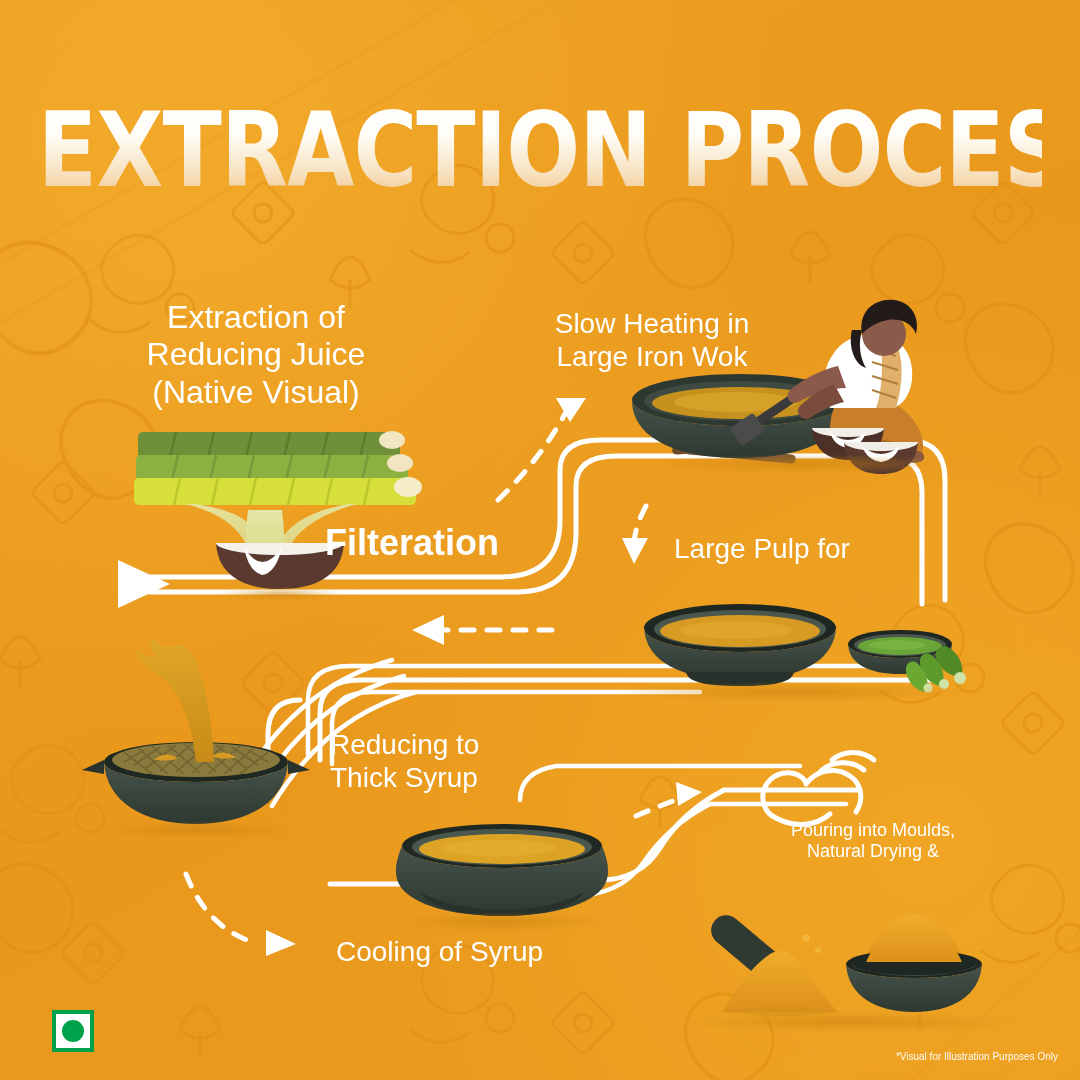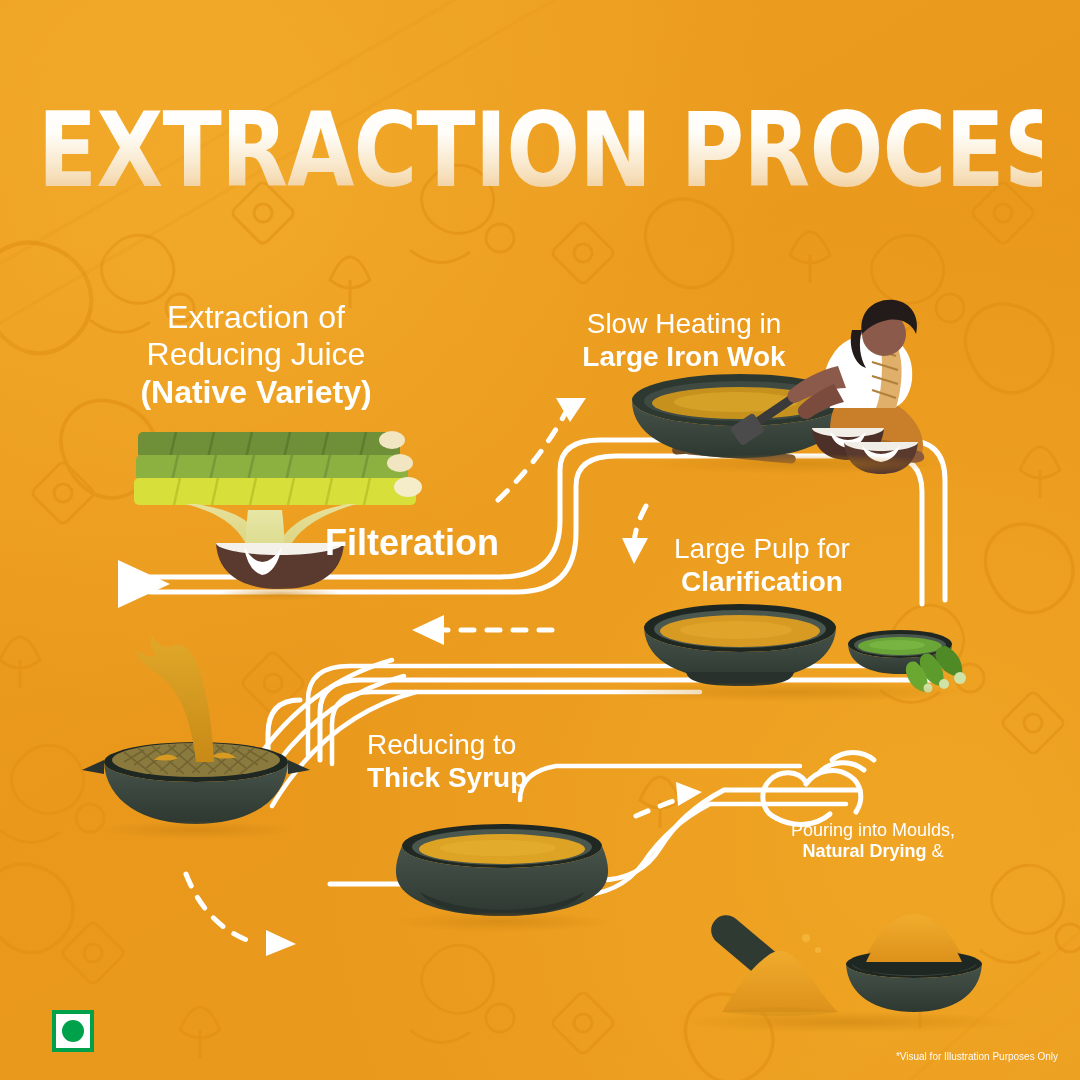--- a/index.html
+++ b/index.html
@@ -28,27 +28,27 @@
     transform:scaleX(.93);transform-origin:50% 50%;
     background:linear-gradient(180deg,#ffffff 0%,#fffdf8 34%,#f7e2c0 72%,#edc389 100%);
     -webkit-background-clip:text;background-clip:text;color:transparent;
     -webkit-text-fill-color:transparent;
     text-shadow:none;
     white-space:nowrap;
   }
 
   
   .lbl{position:absolute;color:#ffffff;line-height:1.17;}
-  .lbl .b{font-weight:bold;}
+  .lbl .b{font-weight:normal;}
 
   .l-juice   {left:110px;  top:299px;  width:292px; text-align:center; font-size:32px;}
-  .l-wok     {left:544px;  top:308px;  width:280px; text-align:center; font-size:28px;}
+  .l-wok     {left:512px;  top:308px;  width:280px; text-align:center; font-size:28px;}
   .l-filter  {left:325px;  top:522px;  font-size:36px; font-weight:bold;}
   .l-okra    {left:640px;  top:533px;  width:244px; text-align:center; font-size:28px;}
-  .l-thick   {left:330px;  top:729px;  width:188px; font-size:28px;margin-left:37px;}
+  .l-thick   {left:330px;  top:729px;  width:188px; font-size:28px;}
   .l-pour    {left:722px;  top:820px;  width:302px; text-align:center; font-size:18px;}
   .l-cool    {left:336px;  top:936px;  font-size:28px;}
 
   .disclaimer{
     position:absolute;right:22px;bottom:18px;color:#fff;font-size:10px;opacity:.96;
   }
 
   
   .vegmark{
     position:absolute;left:52px;top:1010px;width:42px;height:42px;
@@ -422,40 +422,42 @@
       <path d="M846,964 a68,14 0 0,0 136,0 c-2,32 -30,48 -68,48 c-38,0 -66,-16 -68,-48 z" fill="url(#gPotDark)"></path>
       <path d="M852,964 a62,11 0 0,0 124,0 c-4,6 -30,12 -62,12 c-32,0 -58,-6 -62,-12 z" fill="#3c4942"></path>
       <path d="M866,962 c14,-30 30,-46 48,-46 c18,0 34,16 48,46 z" fill="url(#gPowder)"></path>
       <ellipse cx="850" cy="1022" rx="170" ry="11" fill="url(#gShadow)"></ellipse>
     </g>
   </svg>
 
   <div class="lbl l-juice">
     <span>Extraction of</span><br>
     <span>Reducing Juice</span><br>
-    <span class="b">(Native Variety)</span>
+    <span class="b">(Native Visual)</span>
   </div>
 
   <div class="lbl l-wok">
     <span>Slow Heating in</span><br>
     <span class="b">Large Iron Wok</span>
   </div>
 
   <div class="lbl l-filter">Filteration</div>
 
   <div class="lbl l-okra">
     <span>Large Pulp for</span><br>
-    <span class="b">Clarification</span>
   </div>
 
   <div class="lbl l-thick">
     <span>Reducing to</span><br>
     <span class="b">Thick Syrup</span>
   </div>
 
+  <div class="lbl l-cool">
+    <span>Cooling of </span><span class="b">Syrup</span>
+  </div>
 
   <div class="lbl l-pour">
     <span>Pouring into Moulds,</span><br>
     <span class="b">Natural Drying</span><span> &amp;</span><br>
   </div>
 
   <div class="vegmark">
       <i></i>
     </div>
   <div class="disclaimer">*Visual for Illustration Purposes Only</div>

